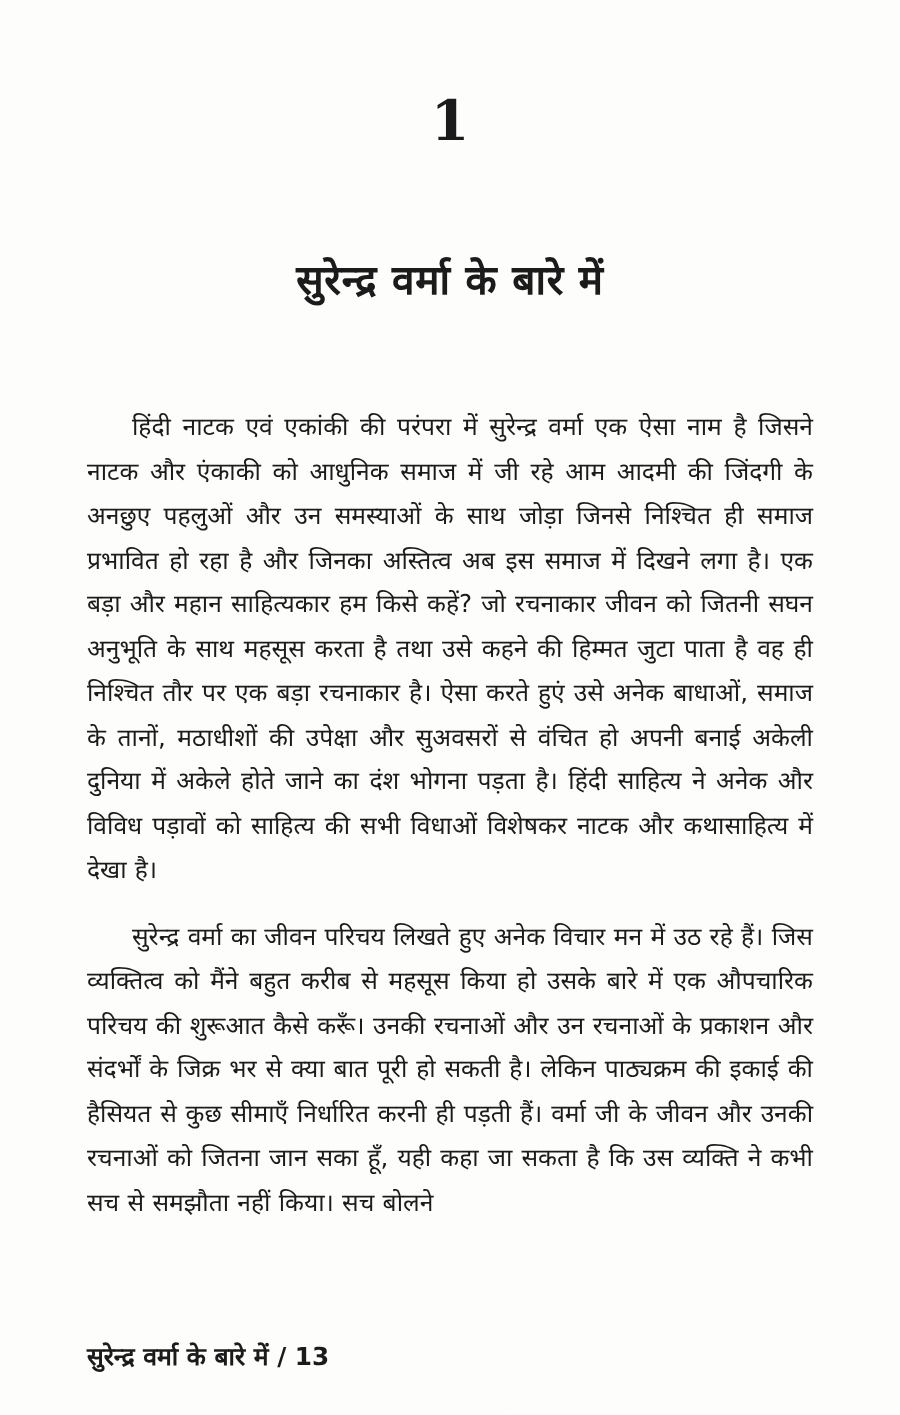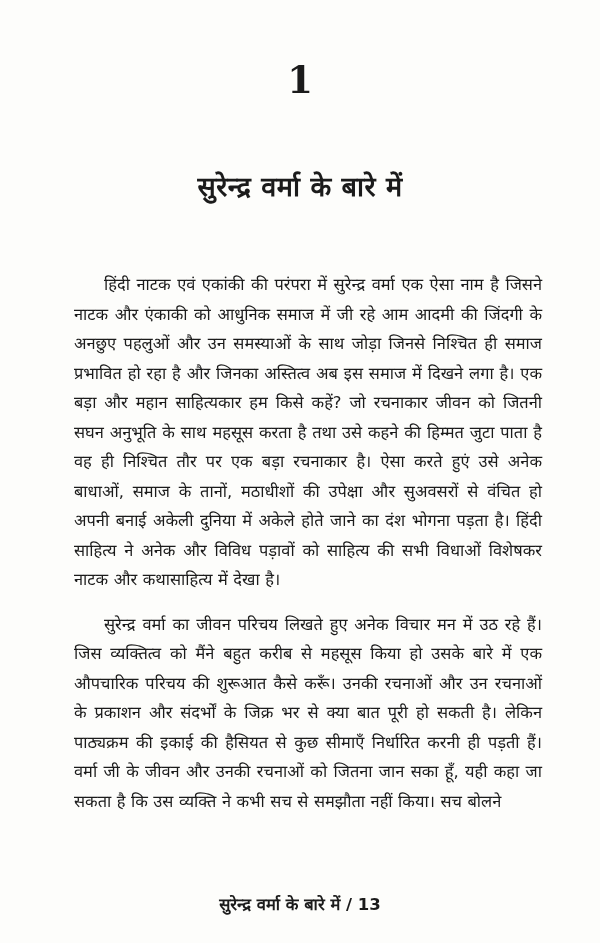--- a/index.html
+++ b/index.html
@@ -51,28 +51,27 @@
     font-family: "DejaVu Sans", sans-serif;
     font-weight: 400;
     margin: 0 0 0 0;
     word-spacing: 0.3px;
   }
   .para + .para {
     margin-top: 15px;
   }
   .para.indent {
     text-indent: 30px;
-    margin-left: 16px;
   }
   .footer {
     position: absolute;
     left: 58px;
     right: 58px;
     bottom: 28px;
-    text-align: center;
+    text-align: left;
     font-size: 16.5px;
     font-weight: 700;
     font-family: "DejaVu Sans", sans-serif;
   }
   .footer .sep {
     font-weight: 700;
   }
 </style>
 </head>
 <body>

